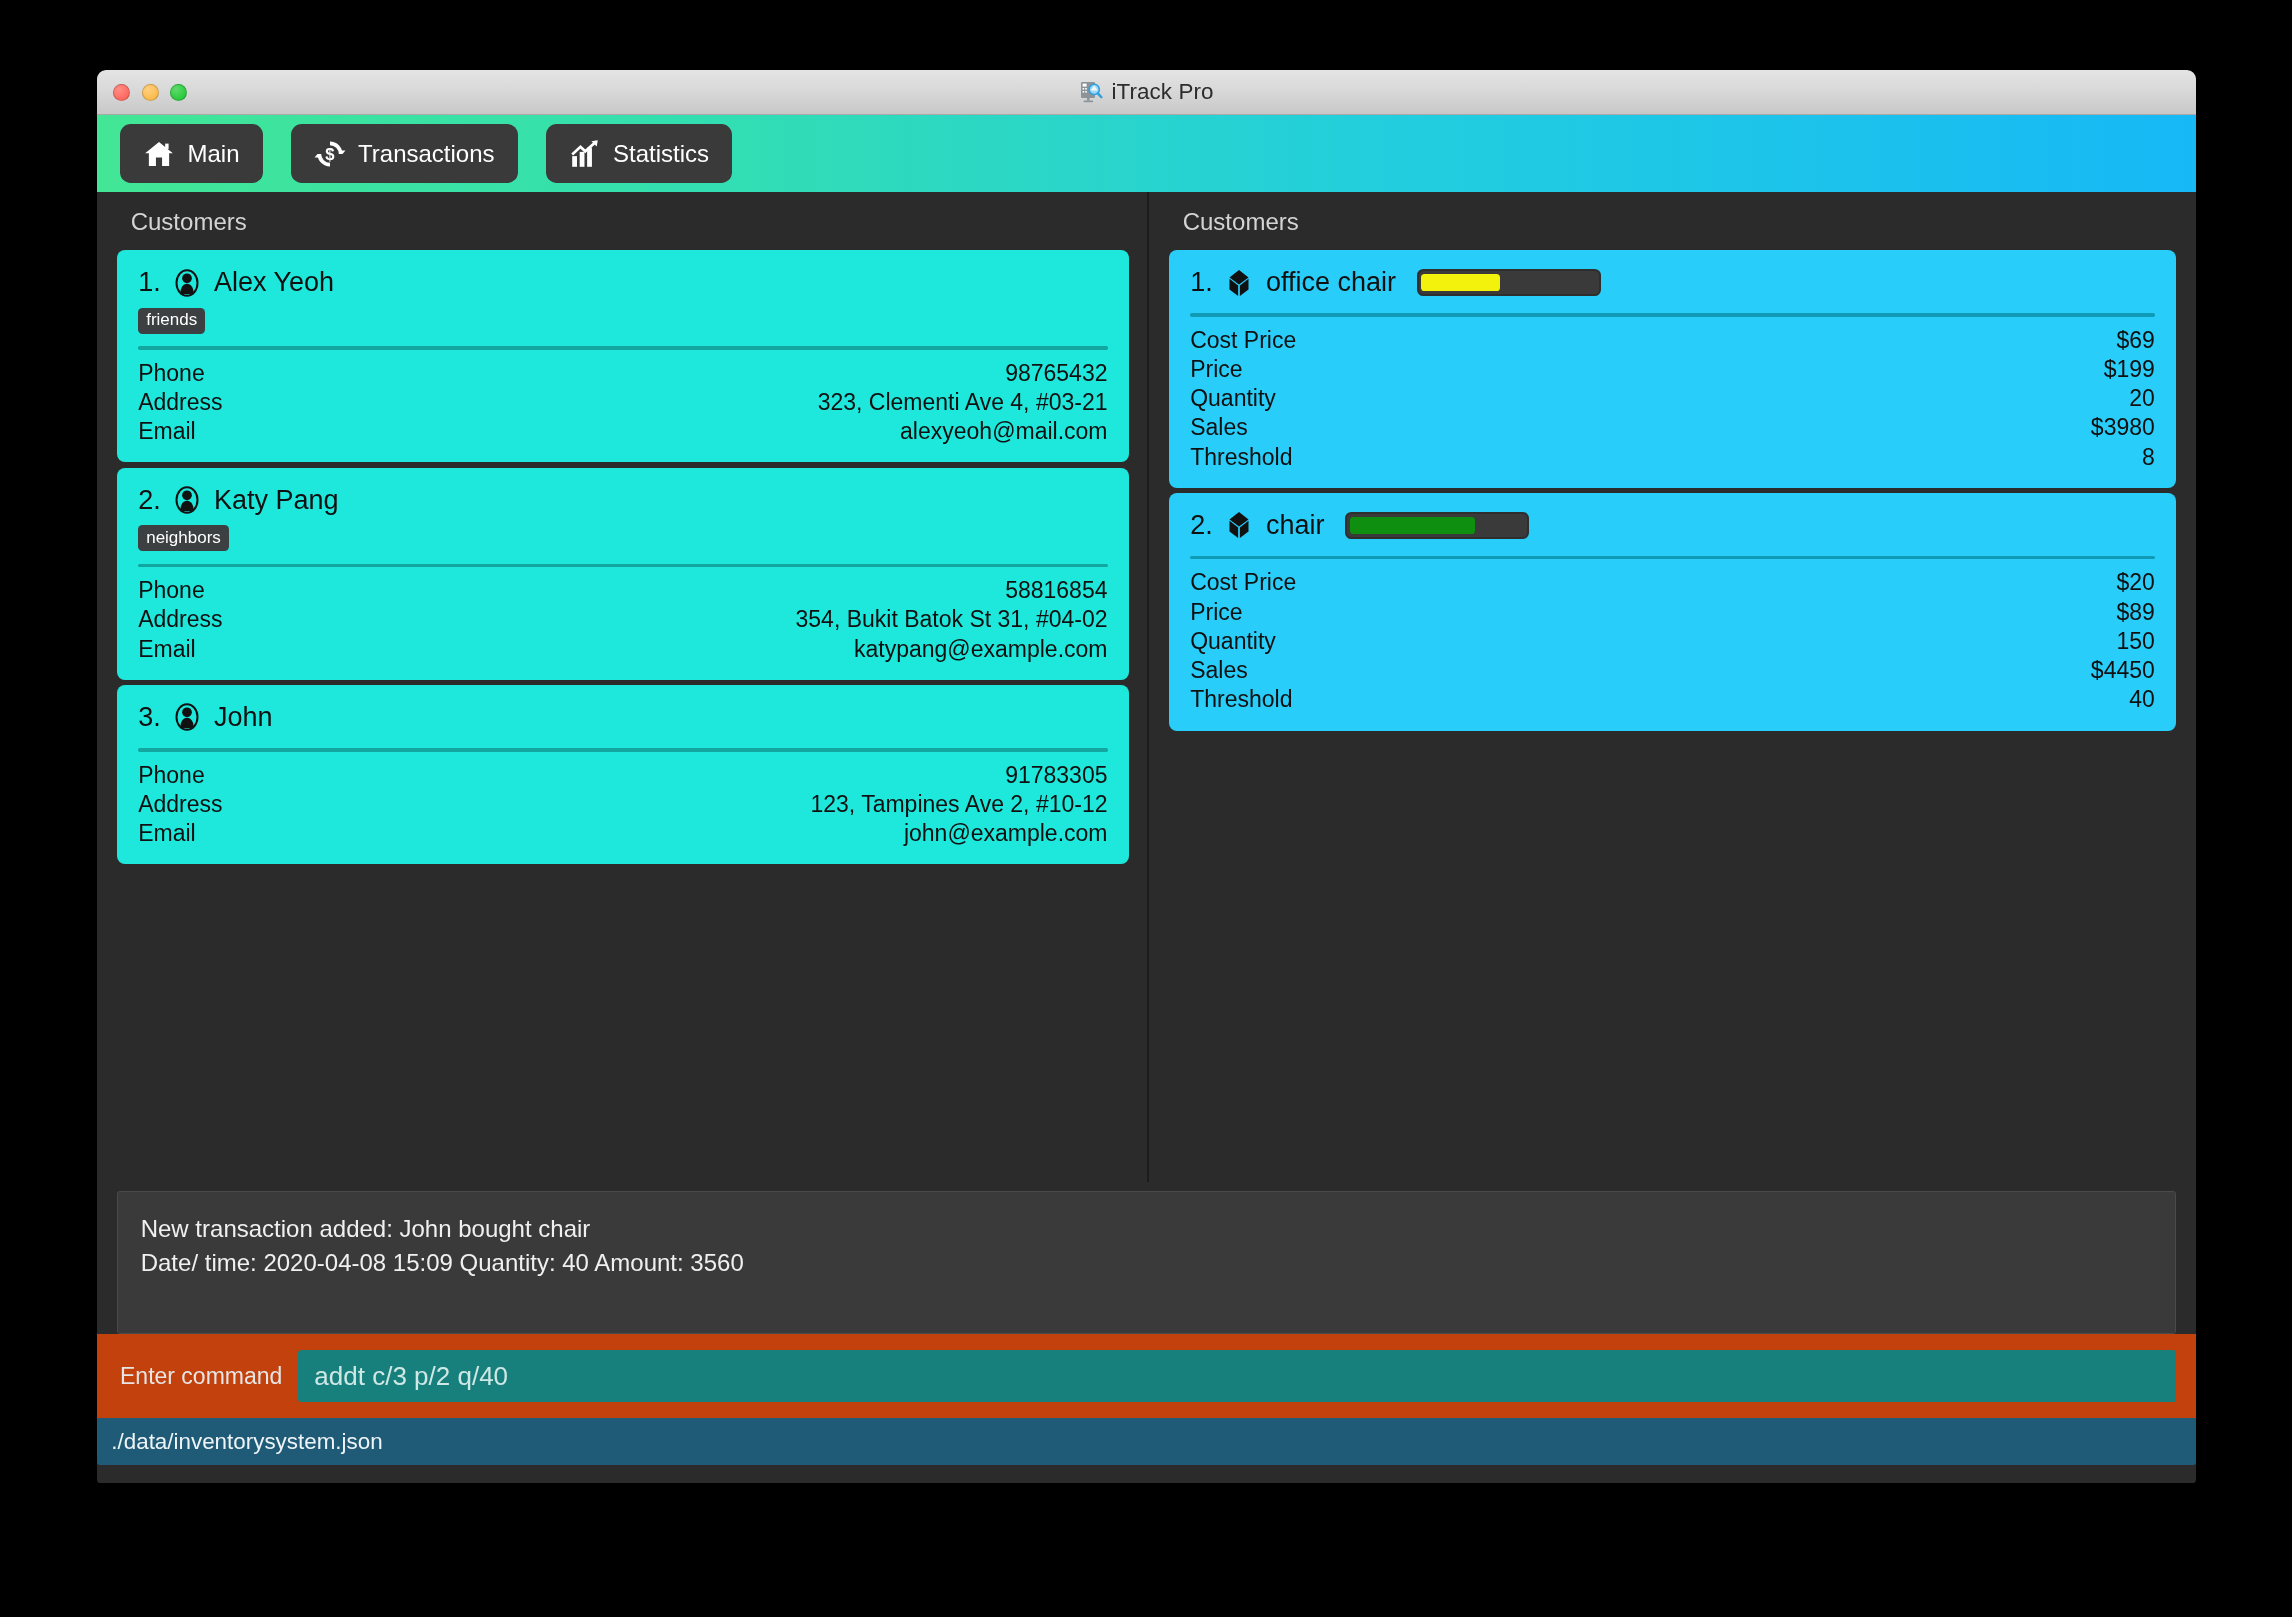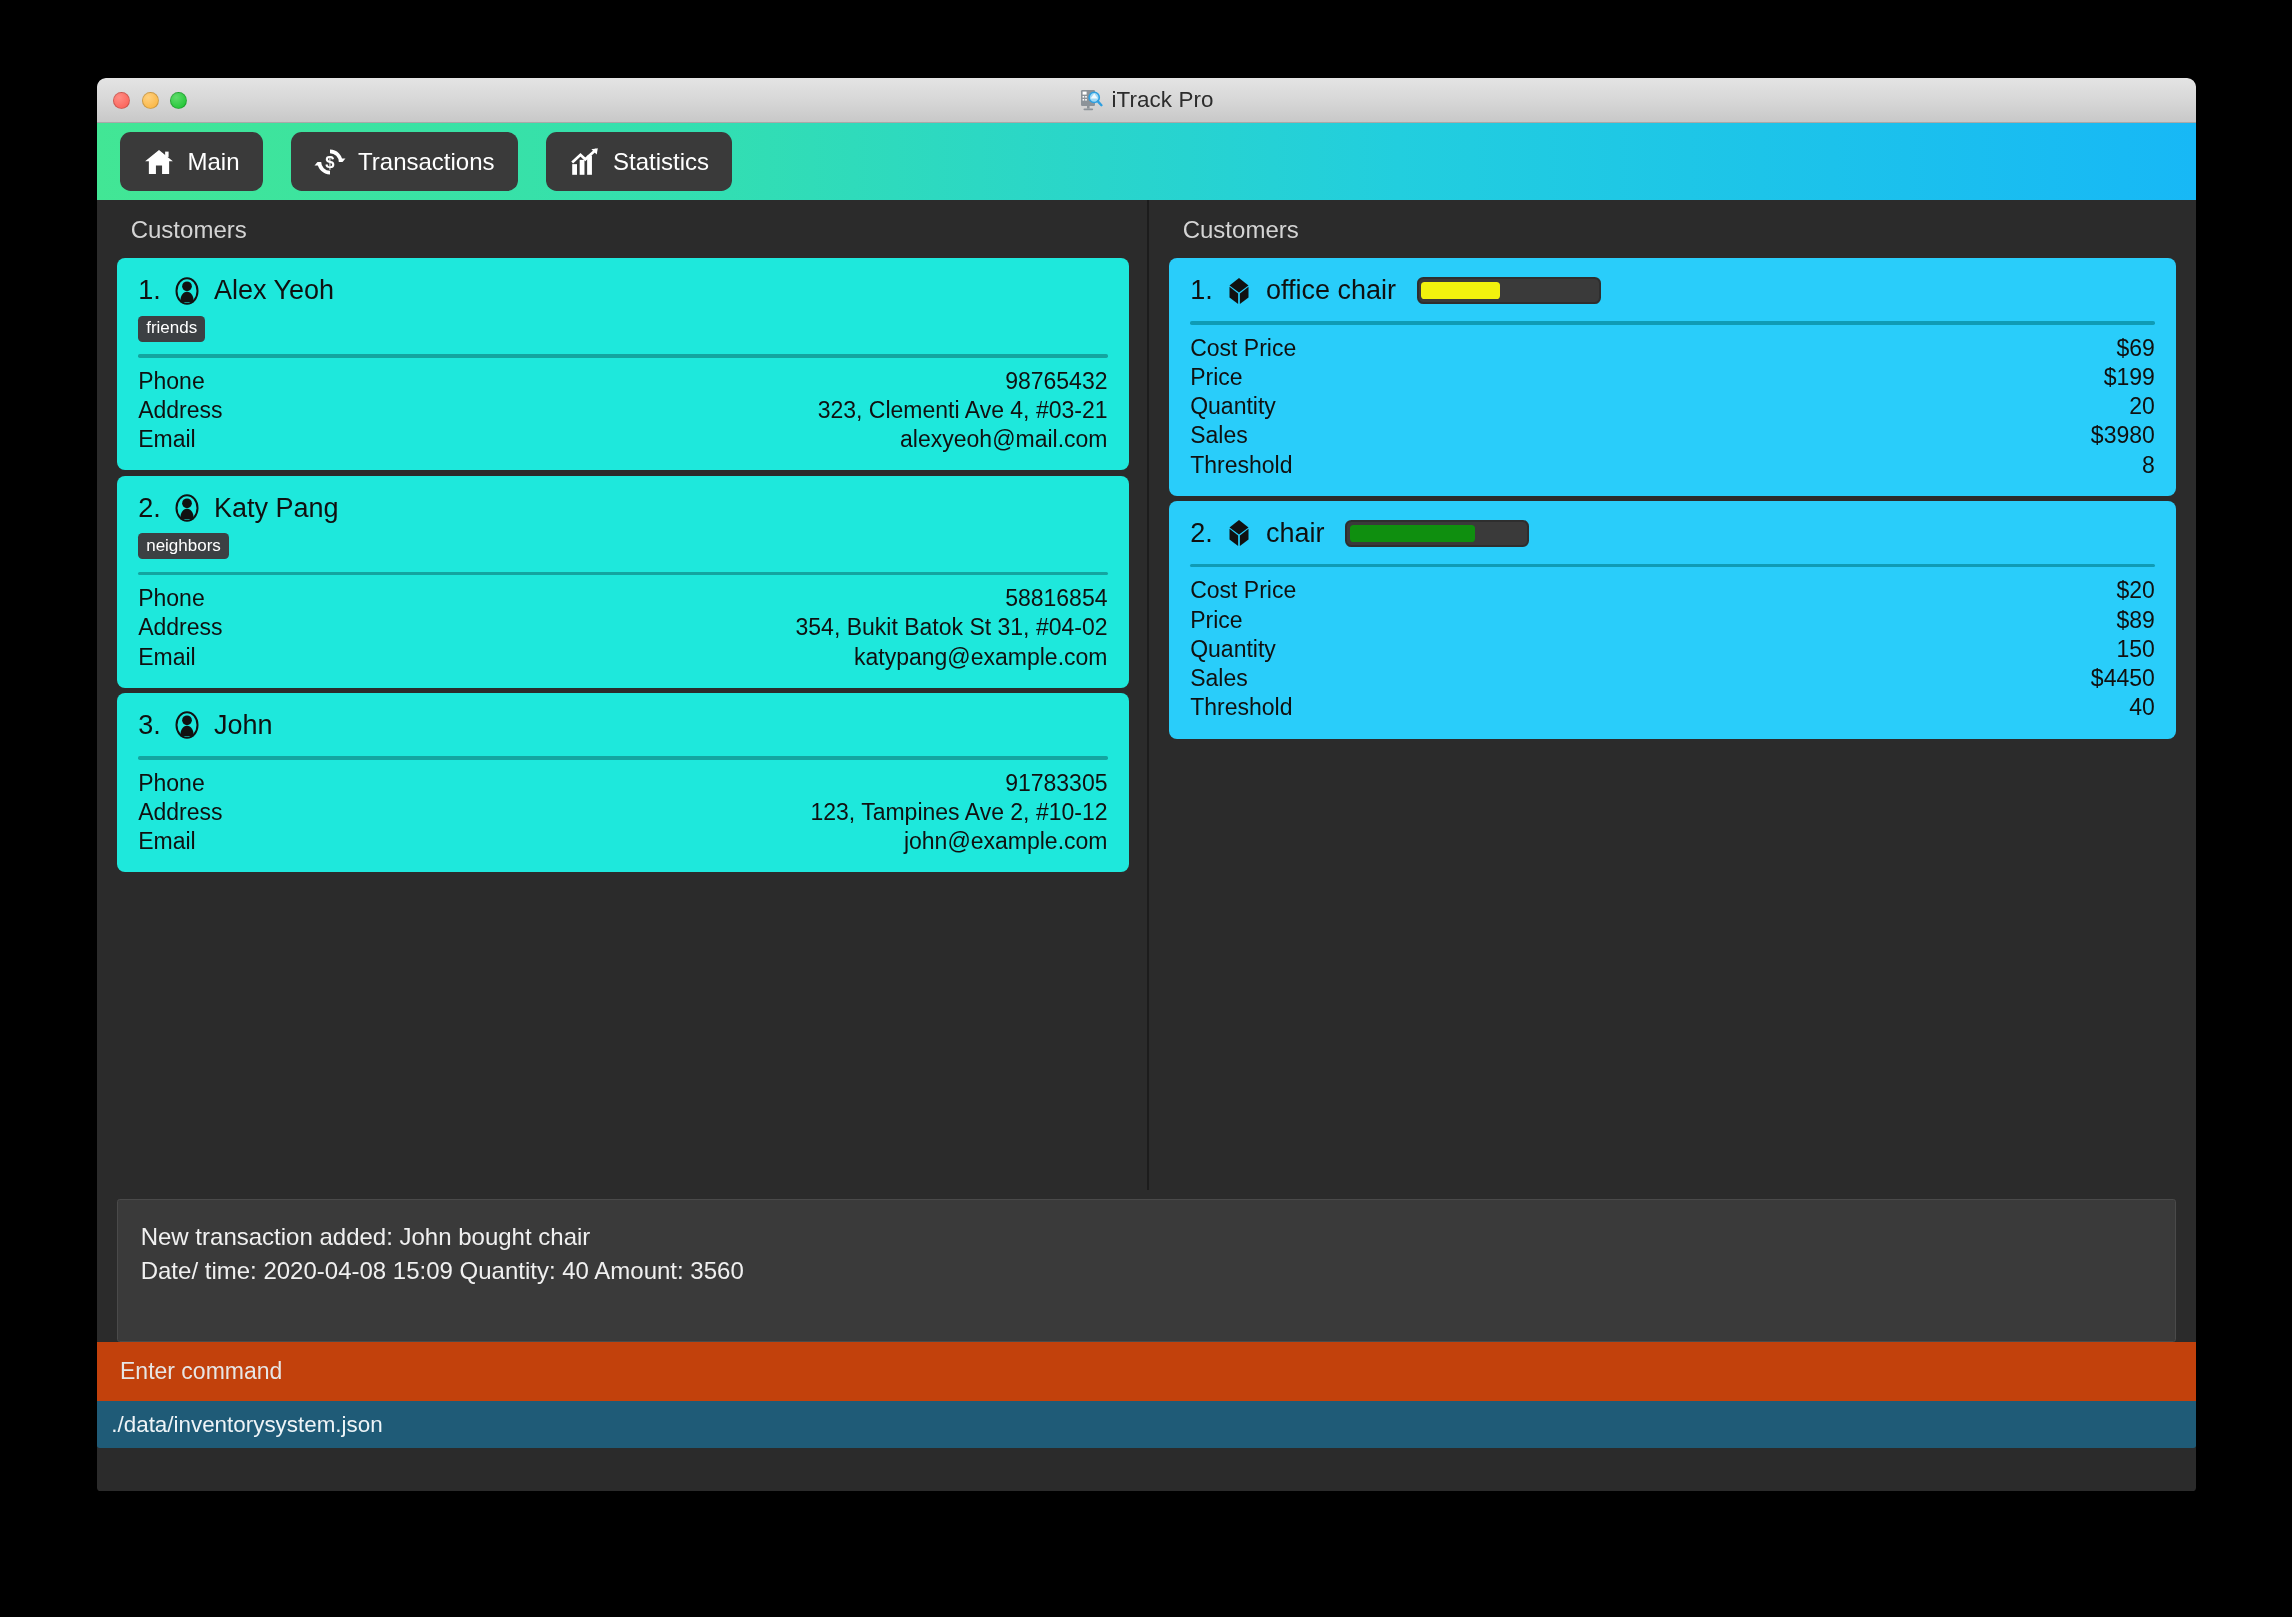--- a/index.html
+++ b/index.html
@@ -9,21 +9,21 @@
     height: 1617px;
     background: #000000;
     font-family: "Liberation Sans", sans-serif;
     overflow: hidden;
   }
 
   
   #app-window {
     position: absolute;
     left: 97px;
-    top: 78px;
+    top: 70px;
     width: 2099px;
     height: 1413px;
     border-radius: 9px 9px 3.6px 3.6px;
     background: #2b2b2b;
     overflow: hidden;
     box-shadow: 0 5.4px 23px rgba(0,0,0,0.75);
   }
 
   
   #title-bar {
@@ -467,20 +467,21 @@
 
   </div>
 
   <div id="result-box">
     <div>New transaction added: John bought chair</div>
     <div>Date/ time: 2020-04-08 15:09 Quantity: 40 Amount: 3560</div>
   </div>
 
   <div id="command-row">
     <span id="command-label">Enter command</span>
+    <input id="command-input" type="text" value="addt c/3 p/2 q/40" placeholder="addt c/3 p/2 q/40" style="">
   </div>
 
   <div id="status-bar">
     <span>./data/inventorysystem.json</span>
   </div>
 
 </div>
 
 
 </body></html>

